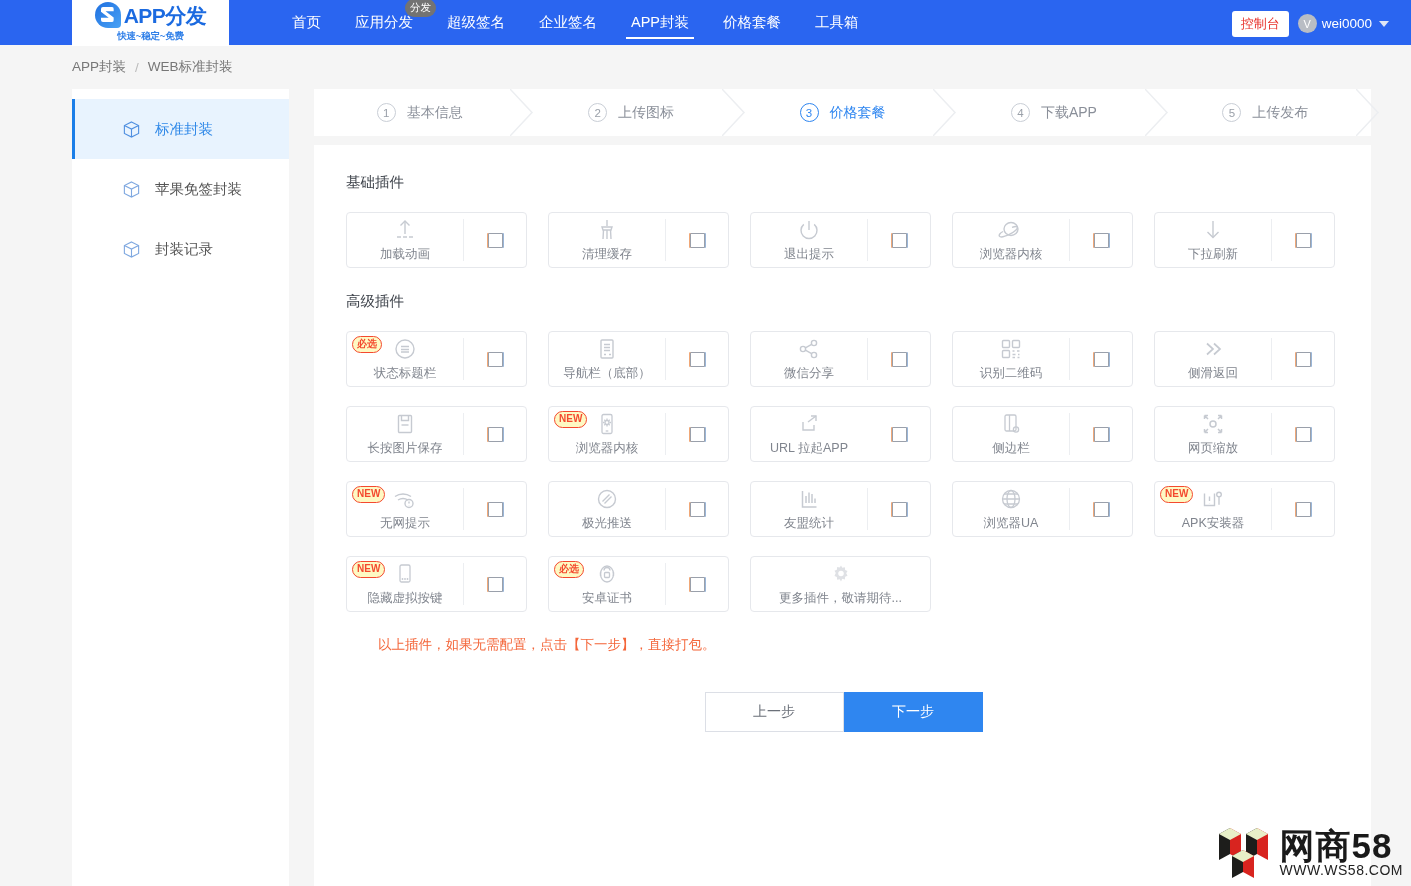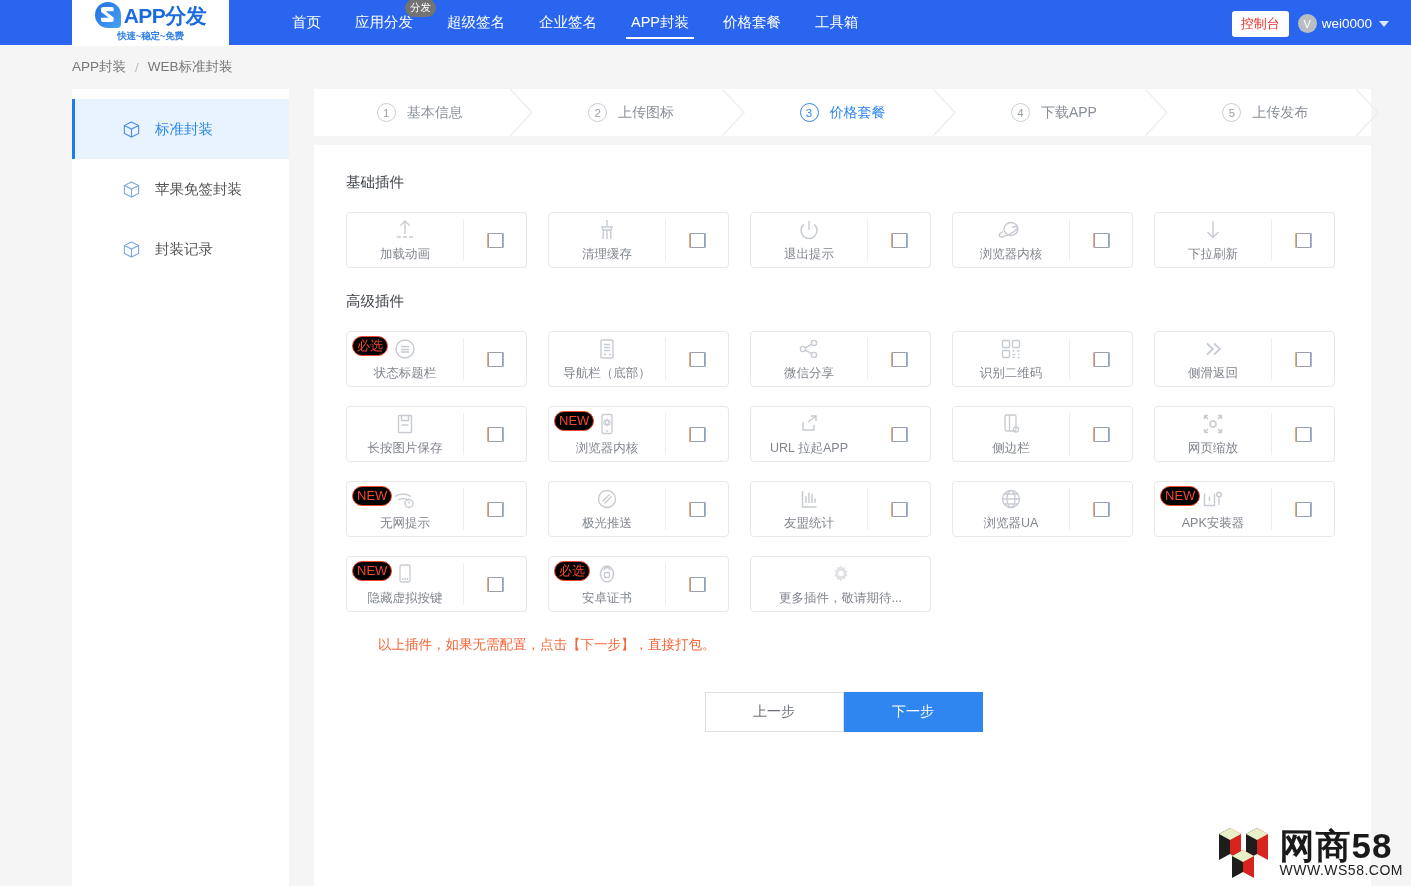--- a/index.html
+++ b/index.html
@@ -151,23 +151,23 @@
   .card-label { font-size: 12.5px; color: #80858e; white-space: nowrap; }
   .divider { width: 1px; height: 42px; background: #eceef1; flex: none; }
   .chk-wrap { width: 62px; display: flex; align-items: center; justify-content: center; }
   .chk {
     width: 15px; height: 15px; border: 1px solid #9aa0ab; background: #fff;
     border-radius: 1px; cursor: pointer;
     box-shadow: -1px 0 0 #f0a878, 1px 0 0 #9ab6d8;
   }
   .badge {
     position: absolute; left: 5px; top: 4px; z-index: 3;
-    border: 1px solid #f4492f; color: #f4492f; background: #000000;
-    border-radius: 10px; font-size: 13px; line-height: 1;
-    padding: 2px 4px 3px; white-space: nowrap;
+    border: 1px solid #f4492f; color: #f4492f; background: #fef9c3;
+    border-radius: 10px; font-size: 10px; line-height: 1;
+    padding: 2px 4px 3px; white-space: nowrap; font-weight: bold;
   }
   .card.nochk .card-main { padding-right: 0; }
   .hint { font-size: 13.5px; color: #f4663a; margin: 8px 0 0 32px; }
   .btn-row { display: flex; justify-content: center; gap: 0; margin-top: 38px; }
   .btn {
     width: 139px; height: 40px; font-size: 14px; cursor: pointer;
     display: flex; align-items: center; justify-content: center;
   }
   .btn-prev { background: #fff; border: 1px solid #dcdfe6; color: #6b7079; }
   .btn-next { background: #2f86f0; color: #fff; border: 1px solid #2f86f0; }

